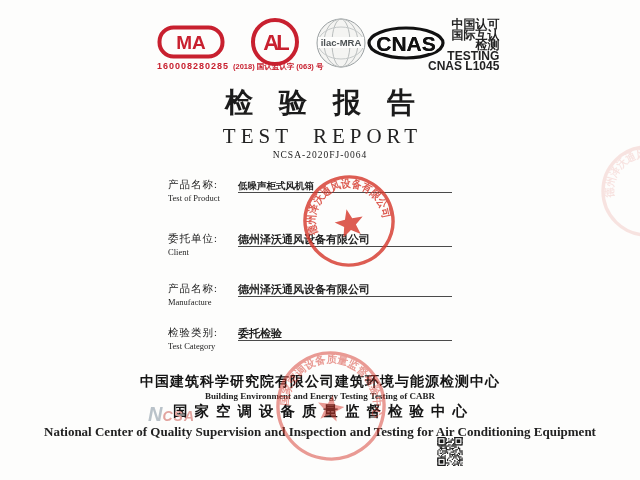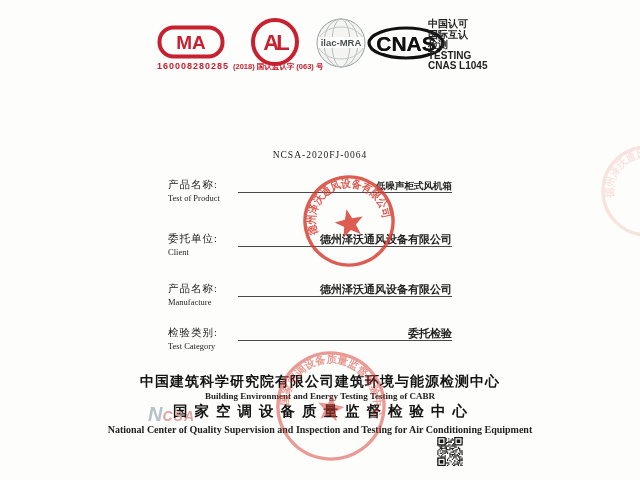--- a/index.html
+++ b/index.html
@@ -3,50 +3,50 @@
 <meta charset="utf-8">
 <style>
   html,body{margin:0;padding:0;}
   body{width:640px;height:480px;background:#f7f7f5;font-family:"Liberation Sans",sans-serif;}
   #page{position:relative;width:640px;height:480px;background:#fdfdfc;overflow:hidden;color:#1a1a1a;}
 
   
   .logo{position:absolute;}
   #cma-number{position:absolute;left:157px;top:61px;font-size:9px;font-weight:bold;color:#c8202f;letter-spacing:1px;}
   #cal-caption{position:absolute;left:233px;top:62px;font-size:7.5px;font-weight:bold;color:#c8202f;}
-  #accred{position:absolute;left:428px;top:19px;font-size:10px;line-height:10.5px;font-weight:bold;color:#222;}
+  #accred{position:absolute;left:428px;top:19px;font-size:12px;line-height:10.5px;font-weight:bold;color:#222;text-align:right;}
 
   
   .centered{position:absolute;left:0;width:640px;text-align:center;}
   #title-zh{top:84px;font-family:"Liberation Serif",serif;font-size:28px;font-weight:600;letter-spacing:26px;text-indent:26px;color:#1b1b1b;}
   #title-en{top:124px;font-family:"Liberation Serif",serif;font-size:21px;font-weight:500;letter-spacing:5px;text-indent:5px;word-spacing:10px;color:#222;}
   #report-no{top:150px;font-family:"Liberation Serif",serif;font-size:9.5px;letter-spacing:1px;color:#222;}
 
   
   .row{position:absolute;left:0;width:538px;height:36px;}
   .row .lz{position:absolute;left:168px;top:2px;font-family:"Liberation Serif",serif;font-size:10.5px;color:#222;letter-spacing:1px;}
   .row .le{position:absolute;left:168px;top:17px;font-family:"Liberation Serif",serif;font-size:8.5px;color:#222;}
-  .row .val{position:absolute;left:238px;top:2px;width:214px;text-align:right;font-size:11px;font-weight:600;color:#222;}
+  .row .val{position:absolute;left:238px;top:2px;width:214px;text-align:left;font-size:11px;font-weight:600;color:#222;}
   .row .ul{position:absolute;left:238px;top:16px;width:214px;border-bottom:1px solid #4a4a4a;}
   #row-0 .val{font-size:9.5px;top:4px;}
 
   
   .stamp{position:absolute;z-index:6;pointer-events:none;}
   #stamp-company{left:301px;top:173px;opacity:.82;transform:rotate(-12deg);}
   #stamp-center{left:274px;top:349px;opacity:.5;transform:rotate(10deg);}
   #stamp-edge{left:599px;top:143px;opacity:.13;}
 
   
   #org-zh{top:373px;font-size:14px;font-weight:bold;letter-spacing:1px;color:#141414;}
   #org-en{top:391px;font-family:"Liberation Serif",serif;font-size:9px;font-weight:bold;color:#222;}
   #center-zh{top:402px;font-size:14.5px;font-weight:bold;letter-spacing:7px;text-indent:7px;color:#141414;}
   #ncsa-logo{position:absolute;left:148px;top:403px;z-index:2;font-style:italic;font-weight:bold;}
   #ncsa-logo .n{font-size:20px;color:#b9c2c9;}
   #ncsa-logo .csa{font-size:14px;color:#e2a49f;letter-spacing:1px;}
-  #center-en{top:424px;font-family:"Liberation Serif",serif;font-size:10px;font-weight:bold;color:#222;}
+  #center-en{top:424px;font-family:"Liberation Serif",serif;font-size:13px;font-weight:bold;color:#222;}
   #qr{position:absolute;left:437px;top:437px;width:26px;height:29px;}
 </style>
 </head>
 <body>
 
 <div id="page">
 
   <svg class="logo" style="left:157px;top:25px" width="68" height="34" viewBox="0 0 68 34">
     <rect x="2.5" y="2.5" width="63" height="29" rx="14" fill="none" stroke="#c8202f" stroke-width="4"></rect>
     <text x="34" y="24" text-anchor="middle" font-size="19" font-weight="bold" fill="#c8202f">MA</text>
@@ -75,20 +75,22 @@
   </svg>
 
   <div id="accred">
     <div>中国认可</div>
     <div>国际互认</div>
     <div>检测</div>
     <div>TESTING</div>
     <div>CNAS L1045</div>
   </div>
 
+  <div id="title-zh" class="centered">检验报告</div>
+  <div id="title-en" class="centered">TEST REPORT</div>
   <div id="report-no" class="centered">NCSA-2020FJ-0064</div>
 
   <div class="row" id="row-0" style="top:176px">
     <span class="lz">产品名称:</span>
     <span class="val">低噪声柜式风机箱</span>
     <span class="ul"></span>
     <span class="le">Test of Product</span>
   </div>
   <div class="row" id="row-1" style="top:230px">
     <span class="lz">委托单位:</span>

